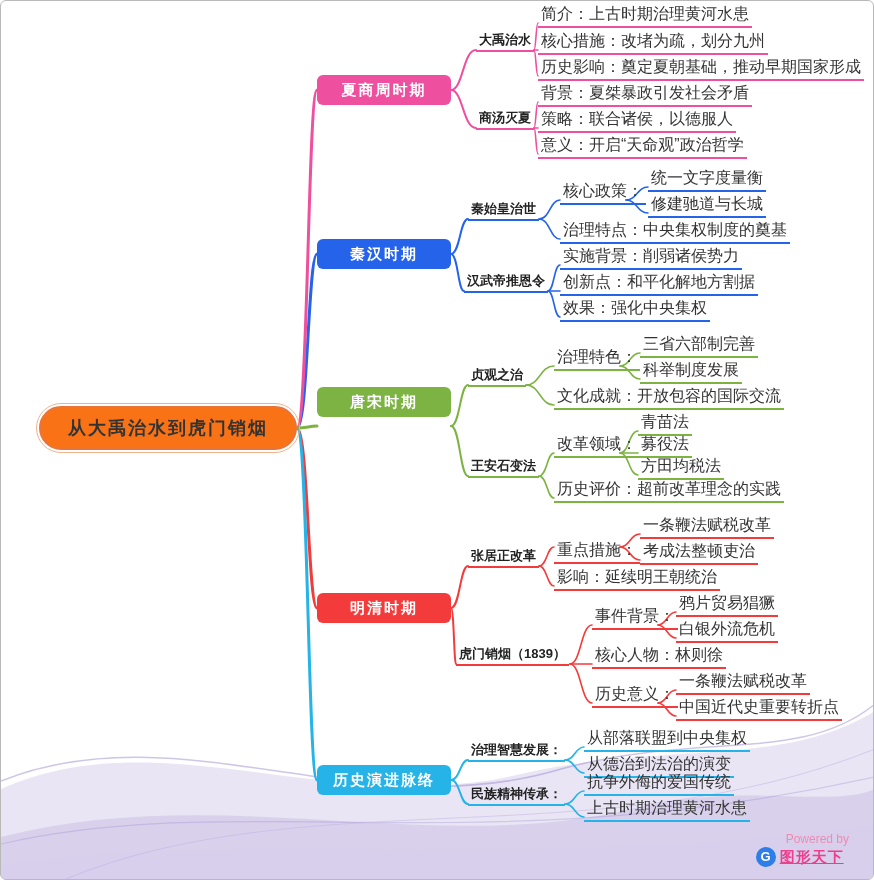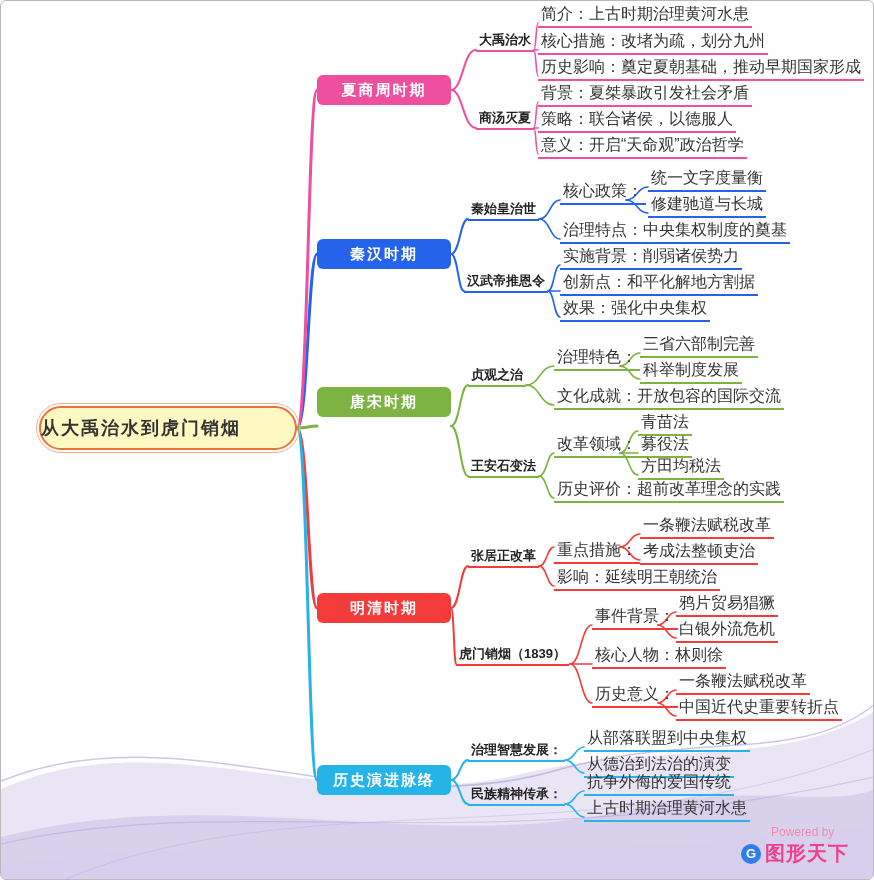--- a/index.html
+++ b/index.html
@@ -32,34 +32,34 @@
     color:#fff; font-weight:bold; font-size:15px; letter-spacing:2px; border-radius:6px;
   }
   .bg1 { background:#ee4f9e; }
   .bg2 { background:#2563eb; }
   .bg3 { background:#7cb342; }
   .bg4 { background:#f43b3b; }
   .bg5 { background:#26b3e8; }
 
   .central {
     position:absolute; left:38px; top:405px; width:254px; height:40px; line-height:40px;
-    text-align:left; font-size:18px; font-weight:bold; color:#333; background:#fef9c3;
+    text-align:center; font-size:18px; font-weight:bold; color:#333; background:#f97316;
     border:2px solid #e8743c; border-radius:22px;
     outline:1px solid #f2b28a; outline-offset:2px; letter-spacing:2px;
   }
 
   .wm { position:absolute; right:24px; bottom:12px; text-align:left; }
   .wm-pb { color:#f08bb0; font-size:12px; margin-left:30px; display:block; }
   .wm-row { display:flex; align-items:center; gap:4px; margin-top:1px; }
   .wm-logo {
     display:inline-block; width:20px; height:20px; border-radius:50%;
     background:#2e7de9; color:#fff; font-weight:bold; font-size:13px;
     text-align:center; line-height:20px;
   }
-  .wm-brand { color:#ee3f8f; font-weight:bold; font-size:20px; letter-spacing:1px; }
+  .wm-brand { color:#ee3f8f; font-weight:bold; font-size:15px; letter-spacing:1px;text-decoration:underline; }
 </style>
 </head>
 <body>
 
 <div class="canvas">
 
   <svg class="layer" style="top:668px;" width="874" height="212" viewBox="0 0 874 212">
     <path d="M0,120 C160,48 330,150 520,105 C660,72 780,100 874,42 L874,212 L0,212 Z" fill="rgba(183,168,220,0.30)"></path>
     <path d="M0,168 C220,112 430,188 630,140 C750,112 830,140 874,120 L874,212 L0,212 Z" fill="rgba(160,140,210,0.22)"></path>
     <path d="M0,196 C260,158 520,205 874,156 L874,212 L0,212 Z" fill="rgba(214,205,240,0.45)"></path>

